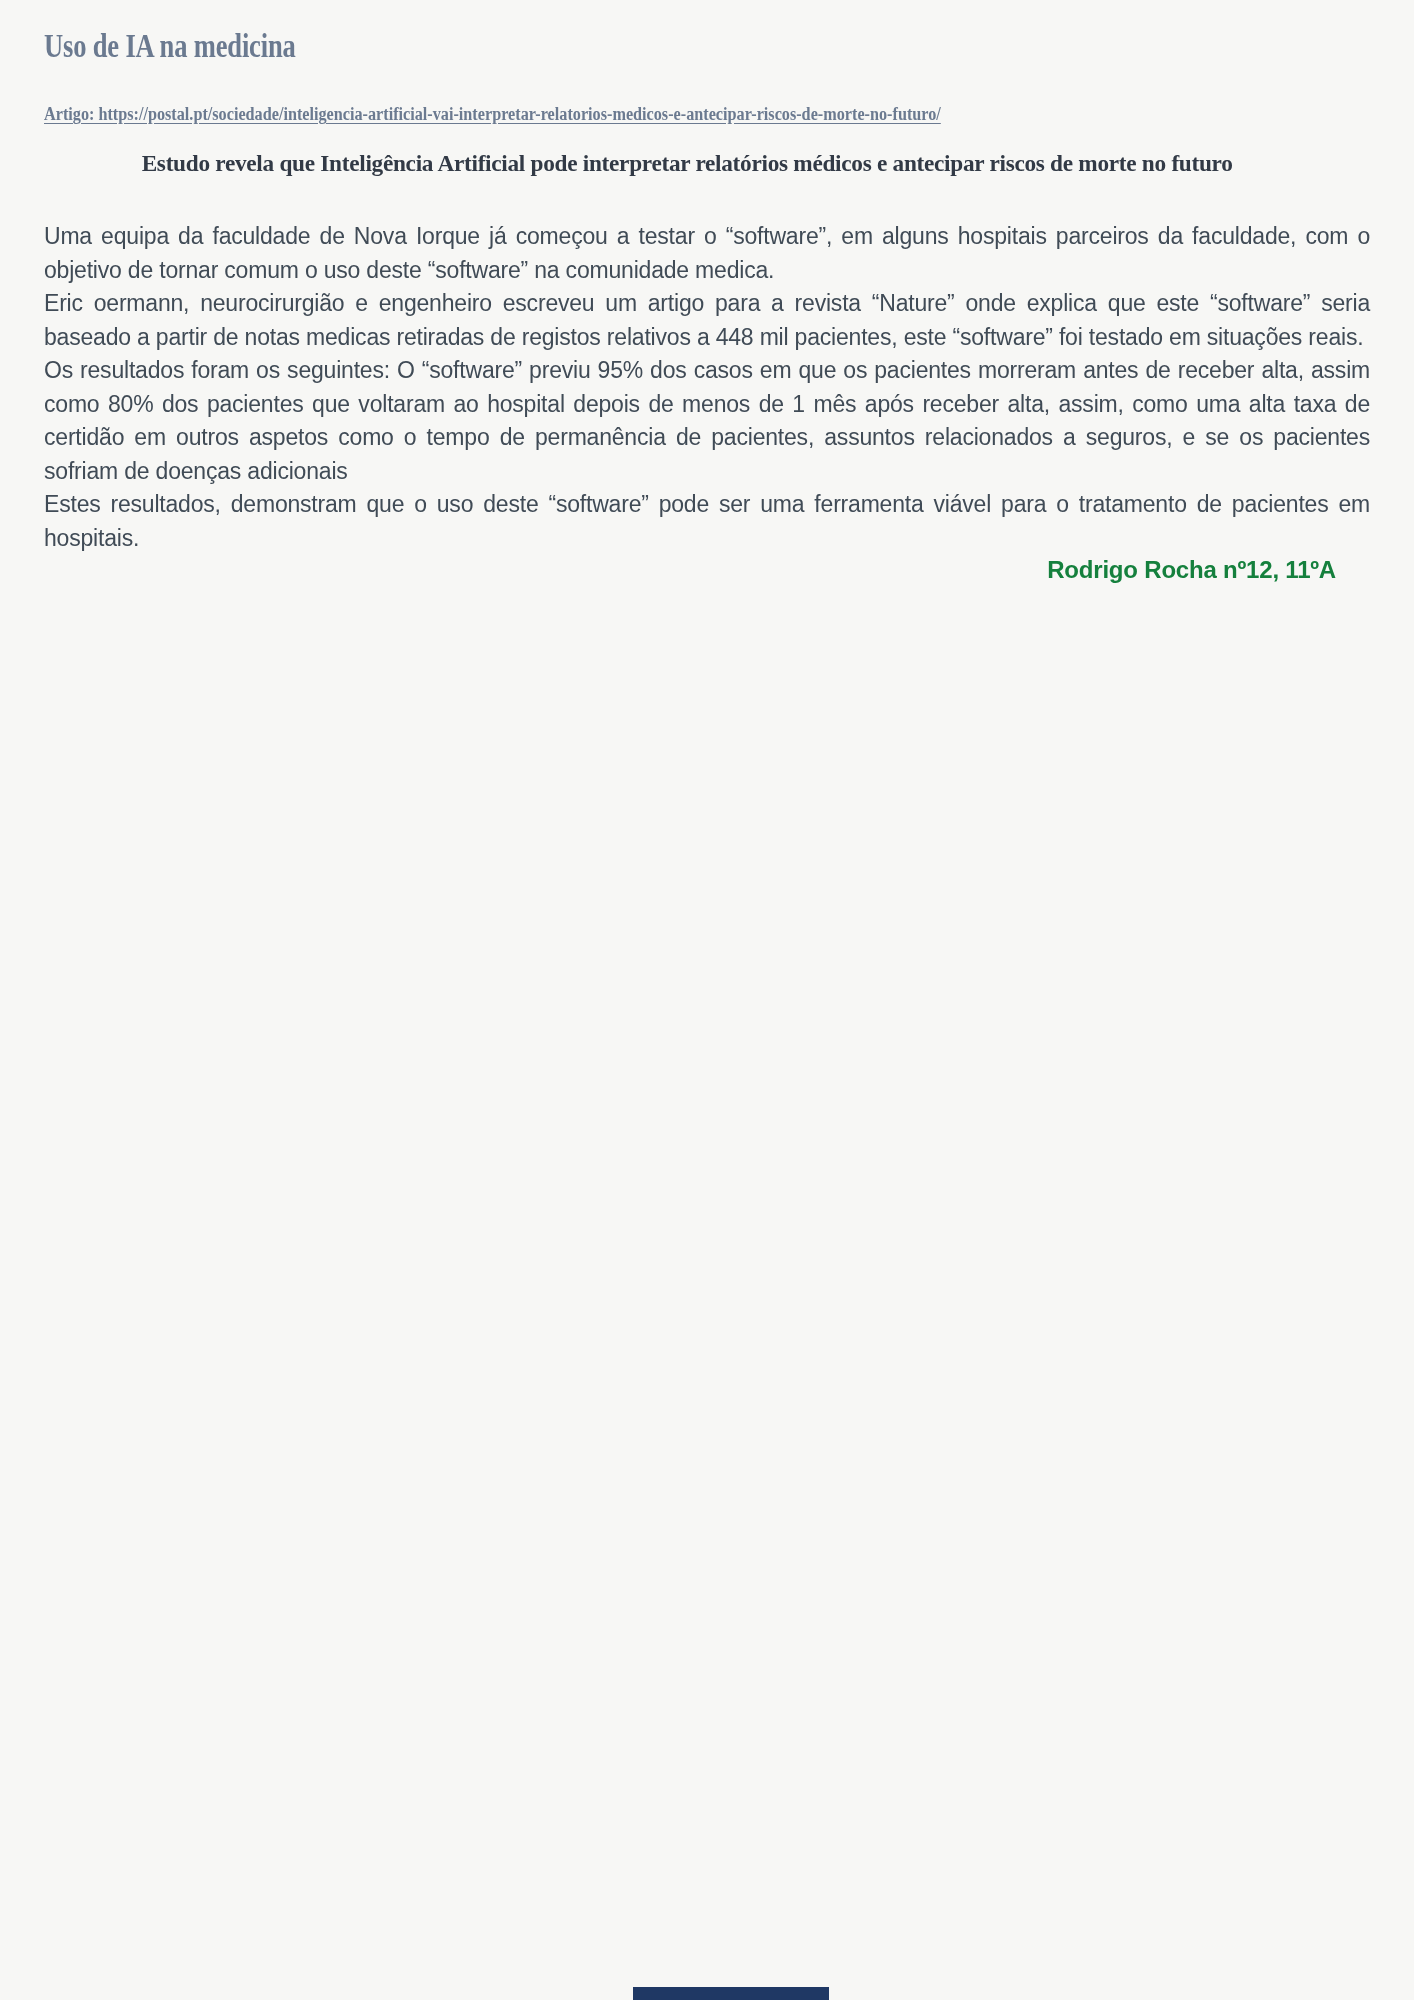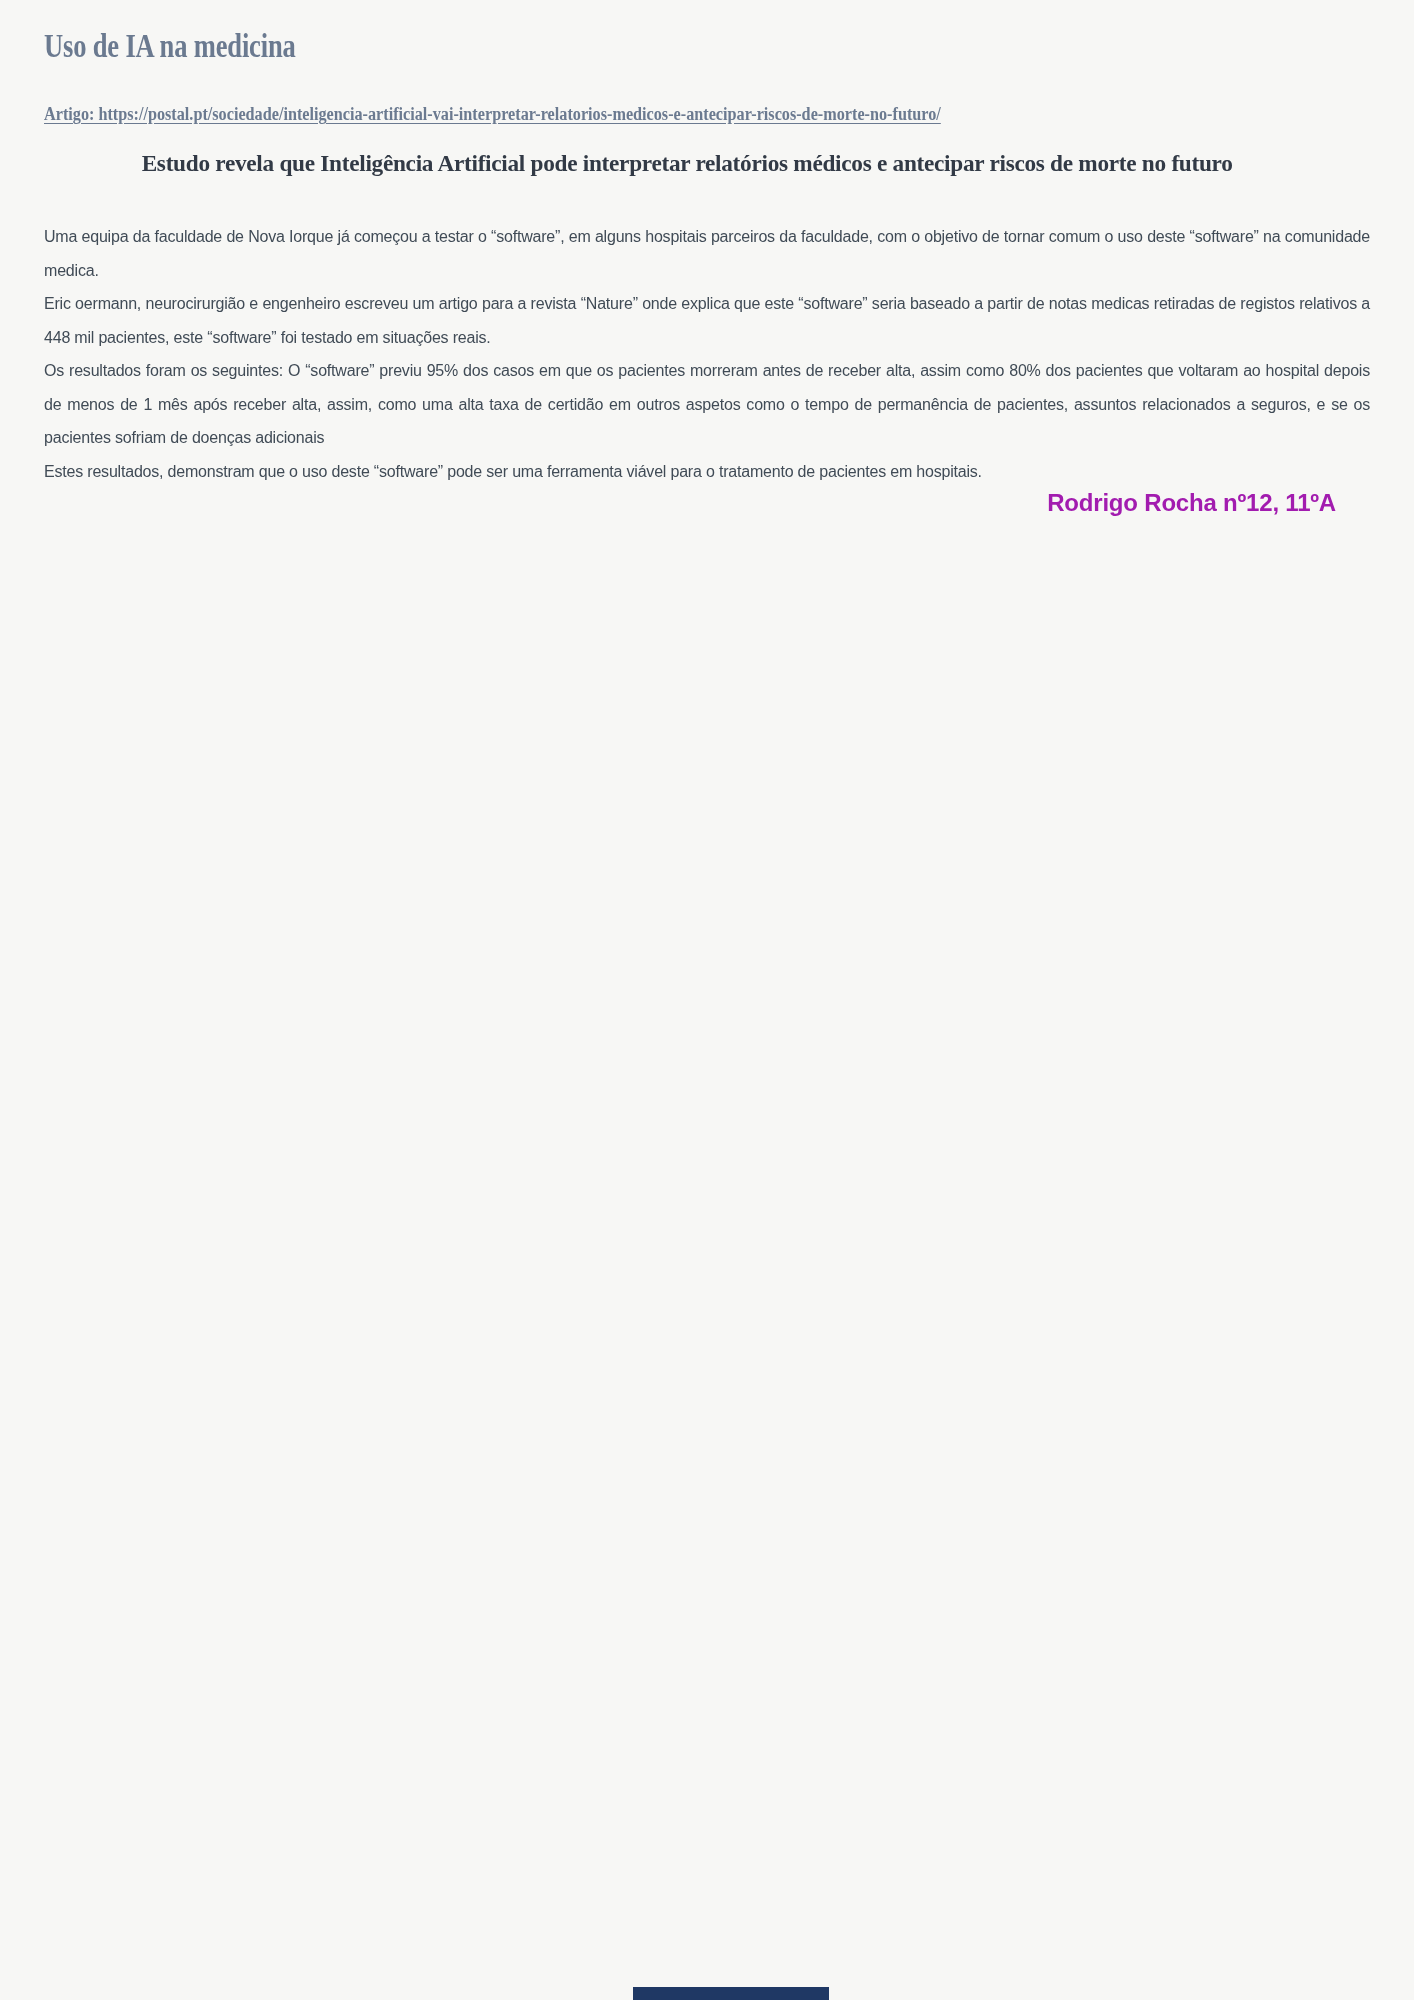--- a/index.html
+++ b/index.html
@@ -52,31 +52,31 @@
     line-height: 29px;
     color: #323a46;
     text-align: center;
     letter-spacing: -0.3px;
     margin: 0 0 42px 0;
     white-space: nowrap;
     transform: scaleX(0.97);
     transform-origin: 0 50%;
   }
   .body-text p {
-    font-size: 16px;
+    font-size: 23px;
     line-height: 33.5px;
     color: #404b56;
     text-align: justify;
     margin: 0;
     letter-spacing: -0.2px;
   }
   .signature {
     font-size: 24px;
     font-weight: 700;
-    color: #a21caf;
+    color: #15803d;
     text-align: right;
     padding-right: 34px;
     margin-top: 1px;
     letter-spacing: -0.2px;
   }
   .bottom-bar {
     position: absolute;
     left: 633px;
     bottom: 0;
     width: 196px;

